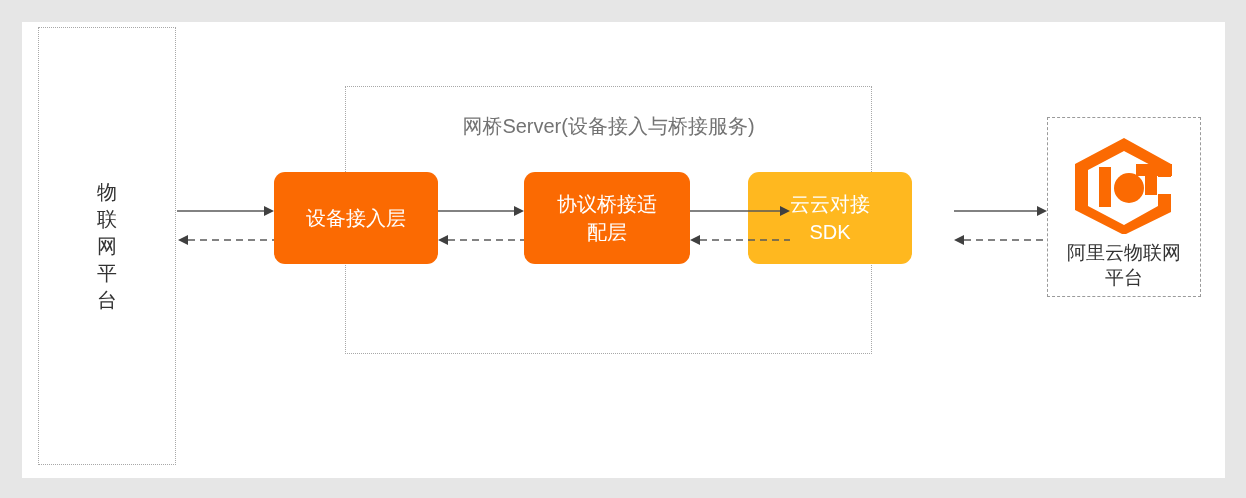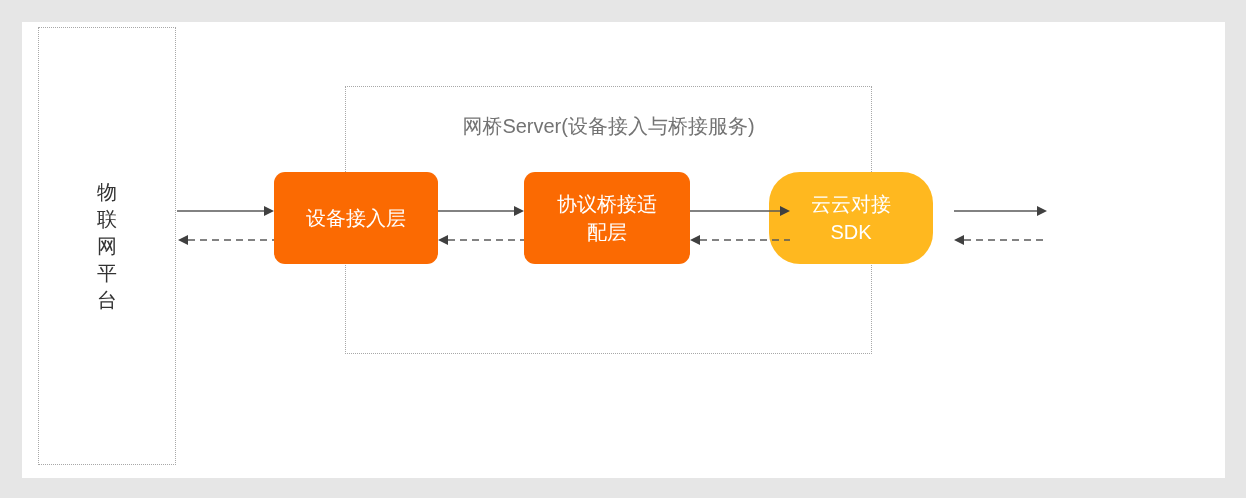--- a/index.html
+++ b/index.html
@@ -98,24 +98,23 @@
     left: 252px;
     width: 164px;
     background: #fb6a02;
   }
   #node-adapter {
     left: 502px;
     width: 166px;
     background: #fb6a02;
   }
   #node-sdk {
-    left: 747px;
+    left: 726px;
     width: 164px;
     background: #ffb81f;
-    border-radius: 31px;
   }
 
   
   #right-platform {
     left: 1025px;
     top: 95px;
     width: 154px;
     height: 180px;
   }
   #iot-logo {
@@ -179,20 +178,36 @@
   <div class="node" id="node-adapter">
     <span>协议桥接适
 配层</span>
   </div>
 
   <div class="node" id="node-sdk">
     <span>云云对接
 SDK</span>
   </div>
 
+  <div class="dashed-box" id="right-platform">
+    <svg id="iot-logo" viewBox="0 0 104 98">
+
+      <path d="M52 2 L99 28 L99 41 L86 41 L86 33 L52 15 L16 34 L16 70 L52 89 L86 70 L86 58 L99 58 L99 76 L52 99 L3 74 L3 28 Z" fill="#fb6a02"></path>
+
+      <rect x="27" y="31" width="12" height="40" fill="#fb6a02"></rect>
+
+      <circle cx="57" cy="52" r="15" fill="#fb6a02"></circle>
+
+      <rect x="73" y="31" width="12" height="28" fill="#fb6a02"></rect>
+
+      <rect x="64" y="28" width="36" height="12" fill="#fb6a02"></rect>
+    </svg>
+    <div id="right-platform-label">阿里云物联网
+平台</div>
+  </div>
 
   <svg class="conn" style="left:154px; top:180px; width:98px; height:40px;">
     <line x1="1" y1="9" x2="88" y2="9"></line>
     <polygon points="88,4 98,9 88,14"></polygon>
     <line class="dashed" x1="12" y1="38" x2="98" y2="38"></line>
     <polygon points="12,33 2,38 12,43"></polygon>
   </svg>
 
   <svg class="conn" style="left:416px; top:180px; width:86px; height:40px;">
     <line x1="0" y1="9" x2="76" y2="9"></line>

